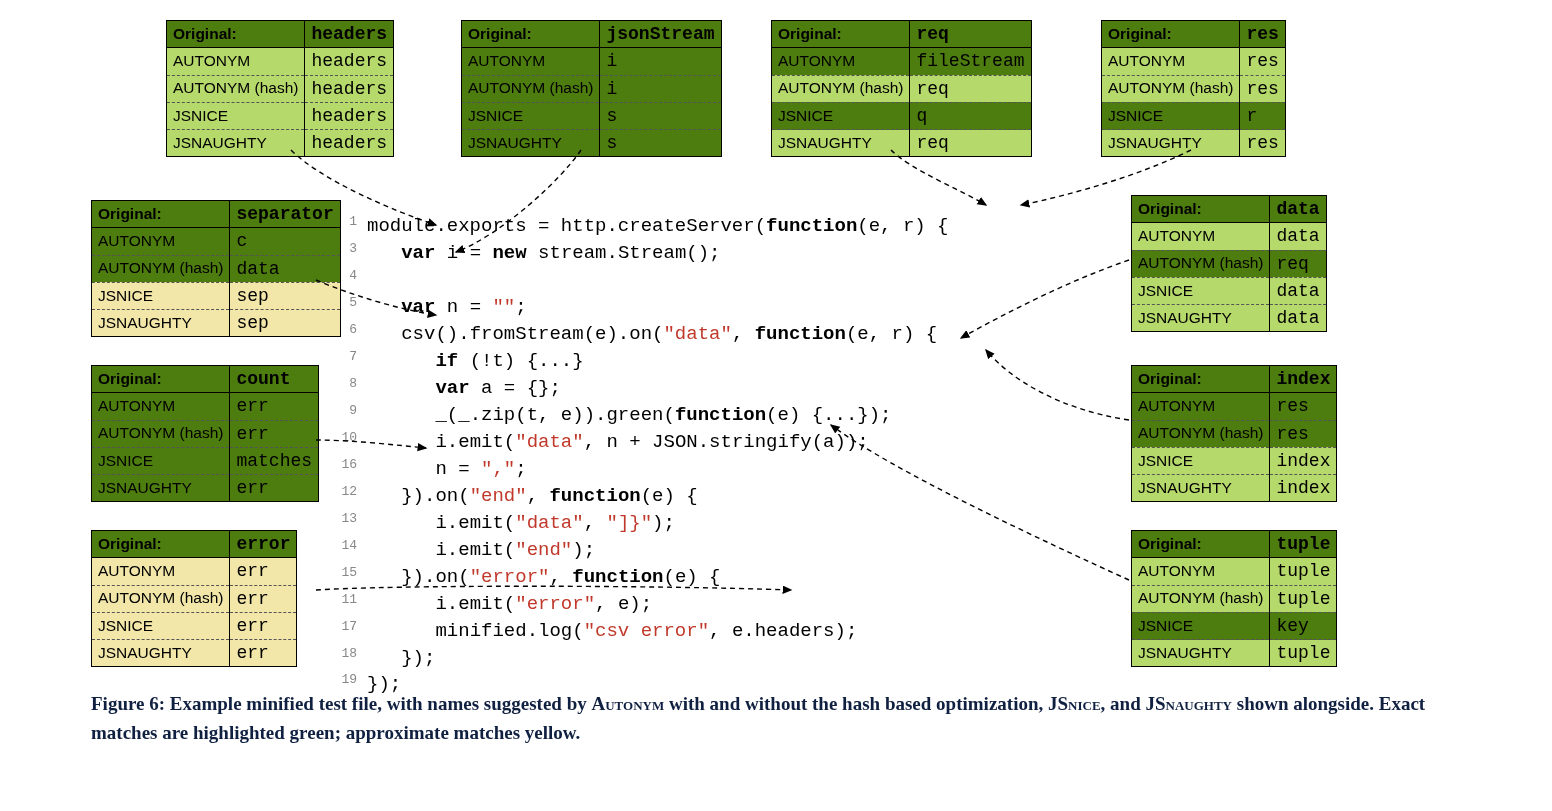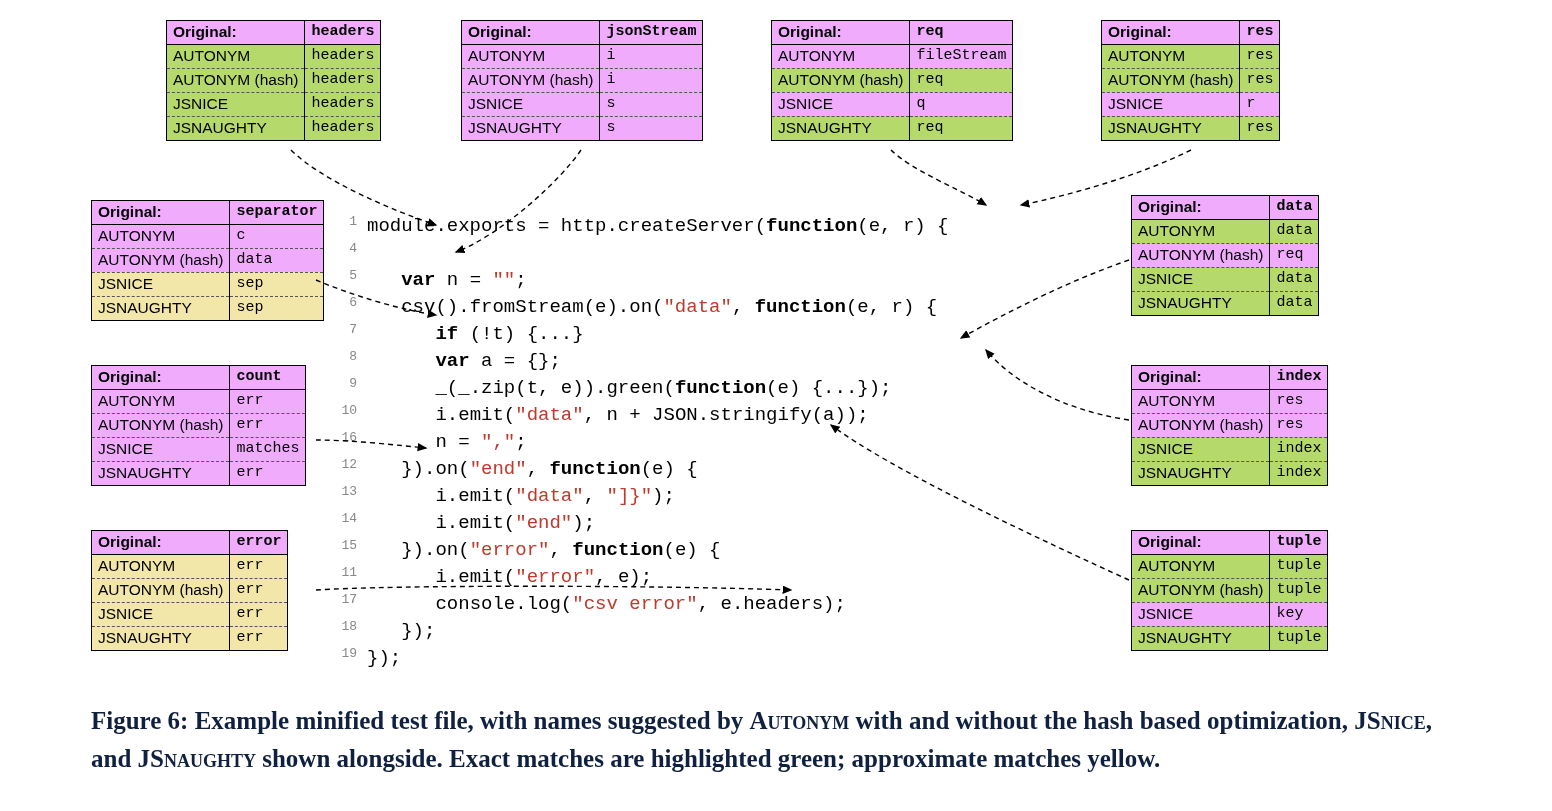--- a/index.html
+++ b/index.html
@@ -8,33 +8,33 @@
     margin: 0;
     padding: 20px 90px;
     background: #fff;
     color: #000;
     font-size: 17px;
   }
   .container { position: relative; width: 1370px; height: 660px; margin: 0 auto; }
   .mini-table {
     position: absolute;
     border-collapse: collapse;
-    background: #f0abfc;
+    background: #4d7c0f;
     font-family: Arial, Helvetica, sans-serif;
   }
   .mini-table td, .mini-table th {
     border: 1px solid #000;
     padding: 1px 6px 1px 6px;
     font-size: 15.5px;
     line-height: 1.35;
     text-align: left;
     white-space: nowrap;
   }
   .mini-table th { font-weight: bold; }
-  .mini-table .val { font-family: 'Courier New', Courier, monospace; font-size: 15px; }
+  .mini-table .val { font-family: 'Courier New', Courier, monospace; font-size: 18px; }
   .mini-table tr:not(:first-child) td { border-top: 1px dashed #555; border-bottom: 1px dashed #555; }
   .mini-table tr:first-child td, .mini-table tr:first-child th { border: 1.5px solid #000; }
   .mini-table tr:last-child td { border-bottom: 1.5px solid #000; }
   .mini-table td:first-child, .mini-table th:first-child { border-left: 1.5px solid #000; }
   .mini-table td:last-child, .mini-table th:last-child { border-right: 1.5px solid #000; }
   .green { background: #b6d96b; }
   .yellow { background: #f2e6a8; }
   .code-block {
     position: absolute;
     left: 240px; top: 193px;
@@ -50,22 +50,22 @@
     font-size: 13px;
     vertical-align: top;
     margin-right: 10px;
     user-select: none;
   }
   .code-block .row { white-space: pre; }
   .kw { font-weight: bold; }
   .str { color: #c0392b; font-family: 'Courier New', Courier, monospace; }
   .caption {
     width: 1370px;
-    margin: 22px auto 0;
-    font-size: 25px;
+    margin: 10px auto 0;
+    font-size: 19px;
     line-height: 1.5;
     font-family: Georgia, 'Times New Roman', serif;
     color: #102040;
     font-weight: bold;
   }
   .caption .sc { font-variant: small-caps; }
   svg.arrows { position: absolute; left: 0; top: 0; pointer-events: none; }
 </style>
 </head>
 <body>
@@ -310,34 +310,35 @@
         </tr>
         <tr class="green">
           <td>JSNAUGHTY</td>
           <td class="val">tuple</td>
         </tr>
       </tbody>
     </table>
 
   <div class="code-block">
     <div class="row"><span class="ln">1</span><span>module.exports = http.createServer(</span><span class="kw">function</span><span>(e, r) {</span></div>
+    <div class="row"><span class="ln">3</span>   <span class="kw">var</span><span> i = </span><span class="kw">new</span><span> stream.Stream();</span></div>
     <div class="row"><span class="ln">4</span></div>
     <div class="row"><span class="ln">5</span>   <span class="kw">var</span><span> n = </span><span class="str">""</span>;</div>
     <div class="row"><span class="ln">6</span>   <span>csv().fromStream(e).on(</span><span class="str">"data"</span><span>, </span><span class="kw">function</span><span>(e, r) {</span></div>
     <div class="row"><span class="ln">7</span>      <span class="kw">if</span><span> (!t) {...}</span></div>
     <div class="row"><span class="ln">8</span>      <span class="kw">var</span><span> a = {};</span></div>
     <div class="row"><span class="ln">9</span>      <span>_(_.zip(t, e)).green(</span><span class="kw">function</span><span>(e) {...});</span></div>
     <div class="row"><span class="ln">10</span>      <span>i.emit(</span><span class="str">"data"</span><span>, n + JSON.stringify(a));</span></div>
     <div class="row"><span class="ln">16</span>      <span>n = </span><span class="str">","</span>;</div>
     <div class="row"><span class="ln">12</span>   <span>}).on(</span><span class="str">"end"</span><span>, </span><span class="kw">function</span><span>(e) {</span></div>
     <div class="row"><span class="ln">13</span>      <span>i.emit(</span><span class="str">"data"</span><span>, </span><span class="str">"]}"</span><span>);</span></div>
     <div class="row"><span class="ln">14</span>      <span>i.emit(</span><span class="str">"end"</span><span>);</span></div>
     <div class="row"><span class="ln">15</span>   <span>}).on(</span><span class="str">"error"</span><span>, </span><span class="kw">function</span><span>(e) {</span></div>
     <div class="row"><span class="ln">11</span>      <span>i.emit(</span><span class="str">"error"</span><span>, e);</span></div>
-    <div class="row"><span class="ln">17</span>      <span>console.log(</span><span class="str">"csv error"</span><span>, e.headers);</span></div>
+    <div class="row"><span class="ln">17</span>      <span>minified.log(</span><span class="str">"csv error"</span><span>, e.headers);</span></div>
     <div class="row"><span class="ln">18</span>   <span>});</span></div>
     <div class="row"><span class="ln">19</span><span>});</span></div>
   </div>
 
   <svg class="arrows" width="1370" height="660">
     <defs>
       <marker id="arr" markerWidth="8" markerHeight="8" refX="6" refY="3" orient="auto">
         <path d="M0,0 L7,3 L0,6 Z" fill="#000"></path>
       </marker>
     </defs>

